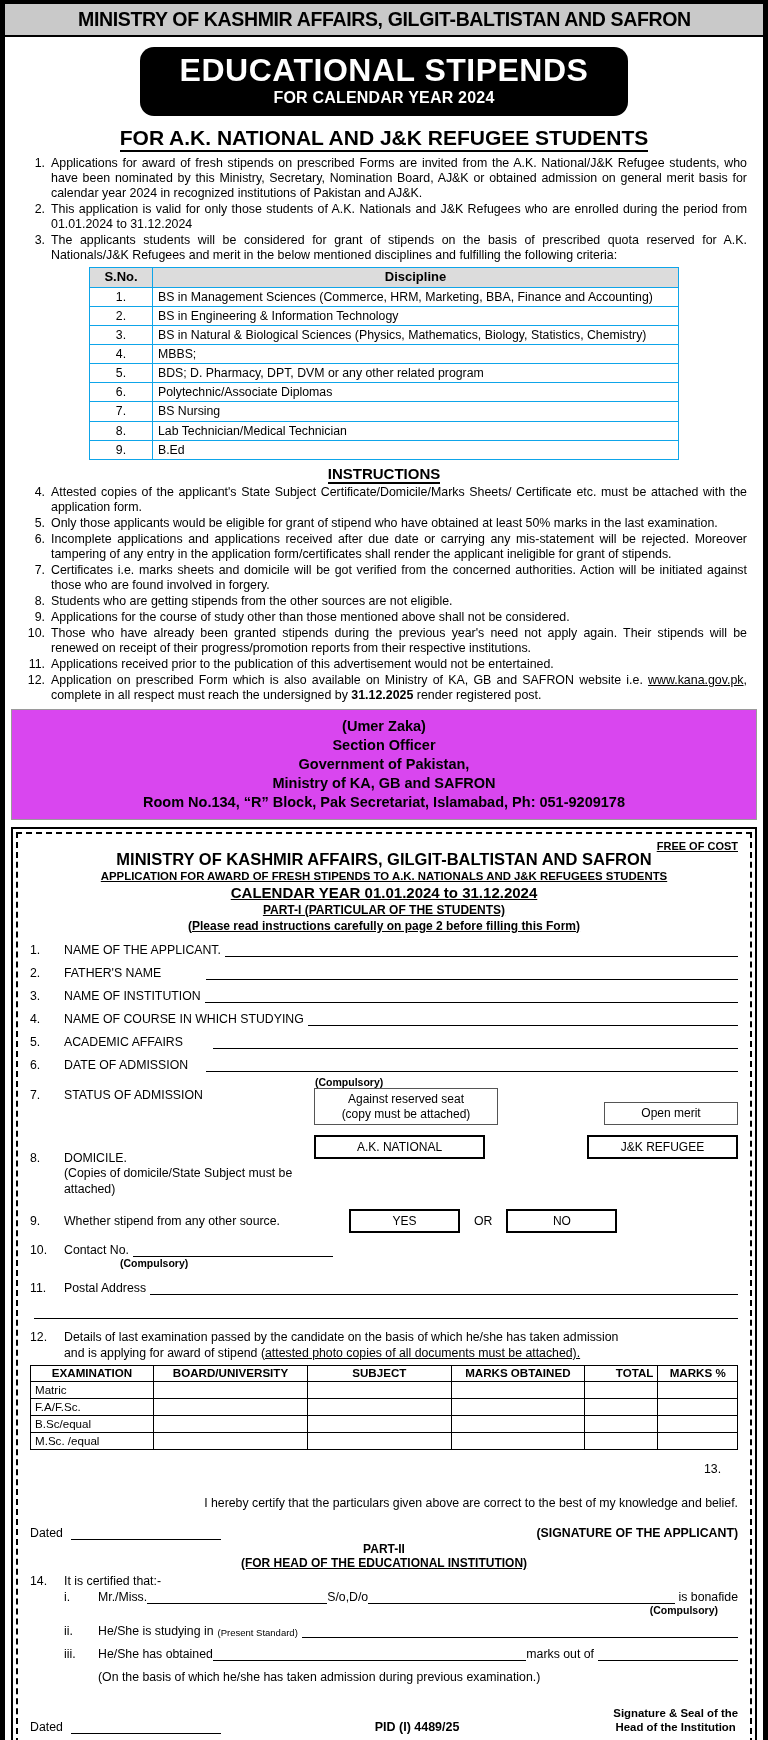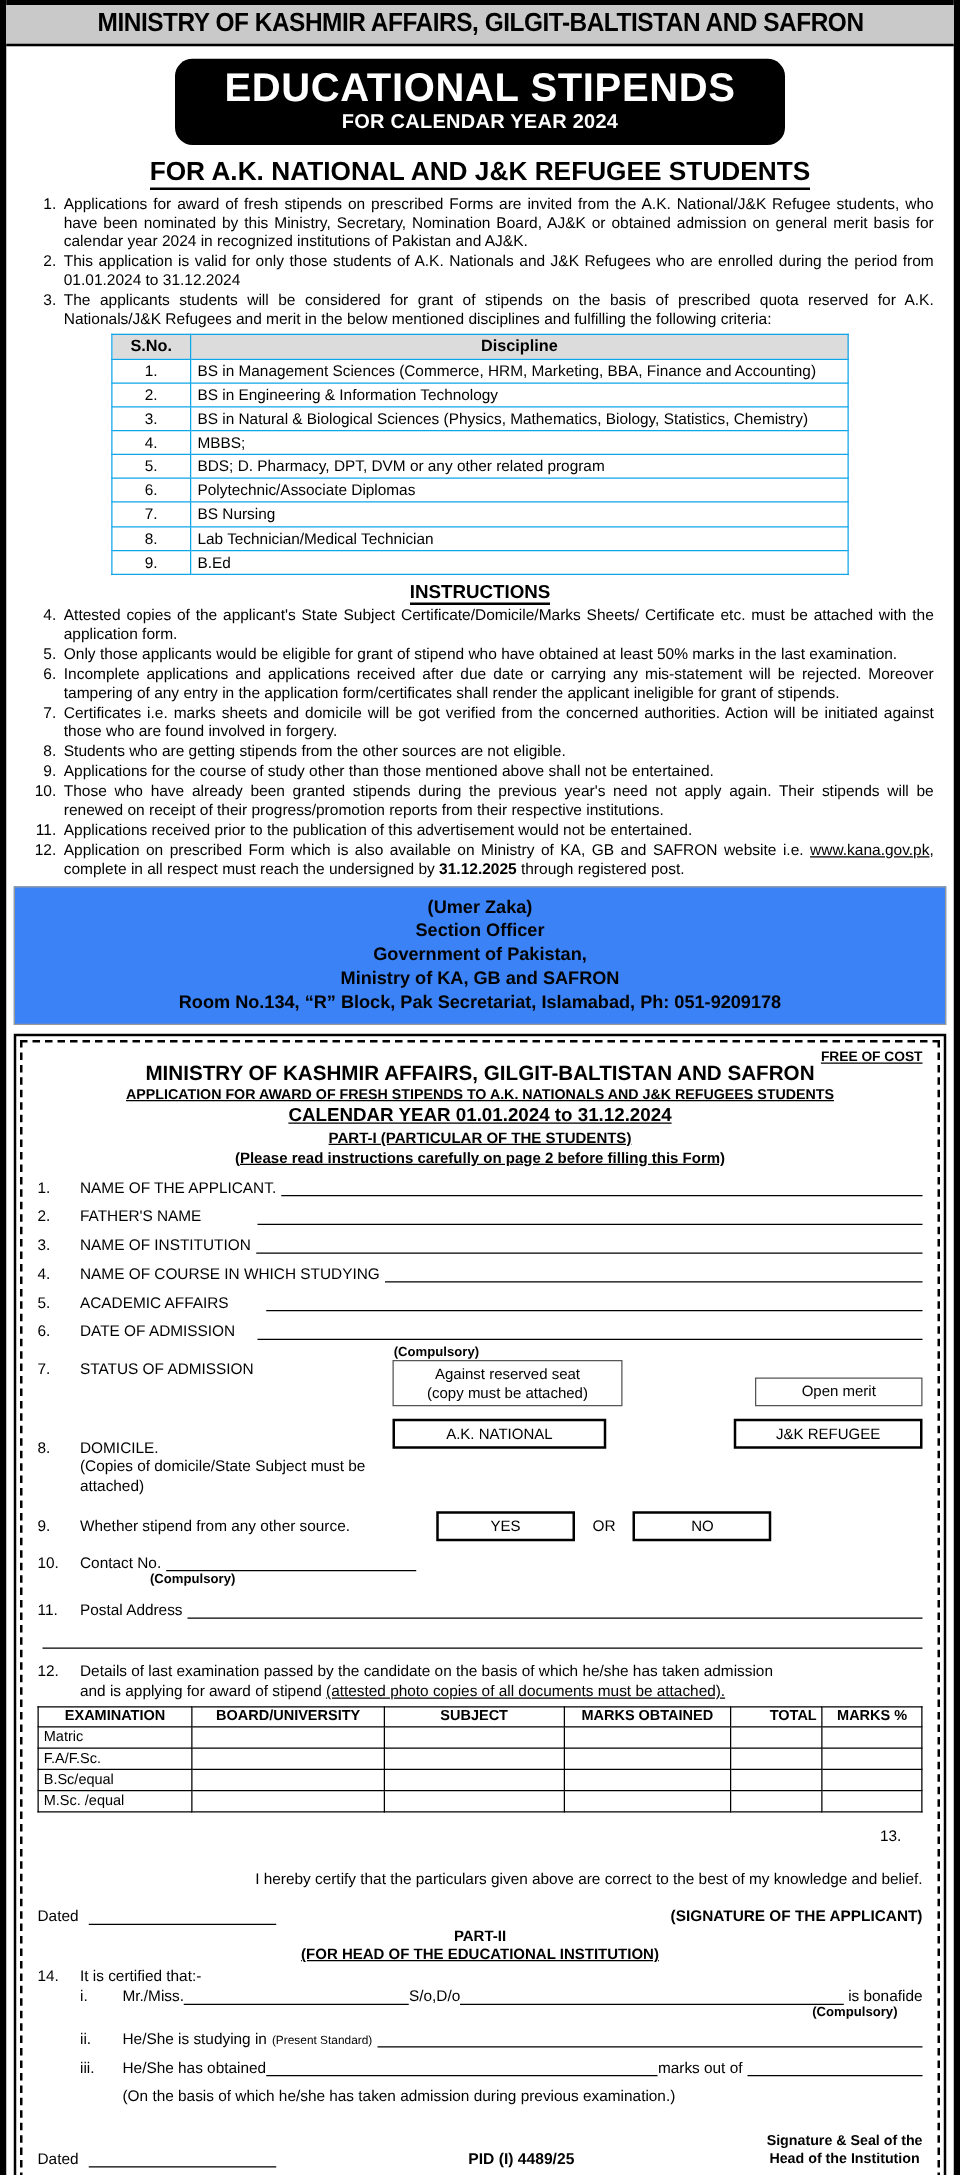--- a/index.html
+++ b/index.html
@@ -99,21 +99,21 @@
   
   .instr-head {
     text-align: center;
     font-weight: bold;
     font-size: 15px;
     margin: 5px 0 3px 0;
   }
   .instr-head span { border-bottom: 2px solid #000; }
   
   .grey-block {
-    background: #3b82f6;
+    background: #d946ef;
     border: 1px solid #9a9a9a;
     margin: 6px 6px 0 6px;
     text-align: center;
     padding: 7px 0 7px 0;
     font-family: "Liberation Sans Narrow","Liberation Sans", sans-serif;
     font-weight: bold;
     font-size: 14.5px;
     line-height: 1.32;
   }
   
@@ -314,34 +314,34 @@
     <div class="li just">
       <div class="num">7.</div>
       <div class="body">Certificates i.e. marks sheets and domicile will be got verified from the concerned authorities. Action will be initiated against those who are found involved in forgery.</div>
     </div>
     <div class="li just">
       <div class="num">8.</div>
       <div class="body">Students who are getting stipends from the other sources are not eligible.</div>
     </div>
     <div class="li just">
       <div class="num">9.</div>
-      <div class="body">Applications for the course of study other than those mentioned above shall not be entertained.</div>
+      <div class="body">Applications for the course of study other than those mentioned above shall not be considered.</div>
     </div>
     <div class="li just">
       <div class="num">10.</div>
       <div class="body">Those who have already been granted stipends during the previous year's need not apply again. Their stipends will be renewed on receipt of their progress/promotion reports from their respective institutions.</div>
     </div>
     <div class="li just">
       <div class="num">11.</div>
       <div class="body">Applications received prior to the publication of this advertisement would not be entertained.</div>
     </div>
 
     <div class="li just">
       <div class="num">12.</div>
-      <div class="body"><span>Application on prescribed Form which is also available on Ministry of KA, GB and SAFRON website i.e. </span><u class="link">www.kana.gov.pk</u><span>, complete in all respect must reach the undersigned by </span><b>31.12.2025</b><span> through registered post.</span></div>
+      <div class="body"><span>Application on prescribed Form which is also available on Ministry of KA, GB and SAFRON website i.e. </span><u class="link">www.kana.gov.pk</u><span>, complete in all respect must reach the undersigned by </span><b>31.12.2025</b><span> render registered post.</span></div>
     </div>
   </div>
 
   <div class="grey-block">
     <div>(Umer Zaka)</div>
     <div>Section Officer</div>
     <div>Government of Pakistan,</div>
     <div>Ministry of KA, GB and SAFRON</div>
     <div>Room No.134, “R” Block, Pak Secretariat, Islamabad, Ph: 051-9209178</div>
   </div>

